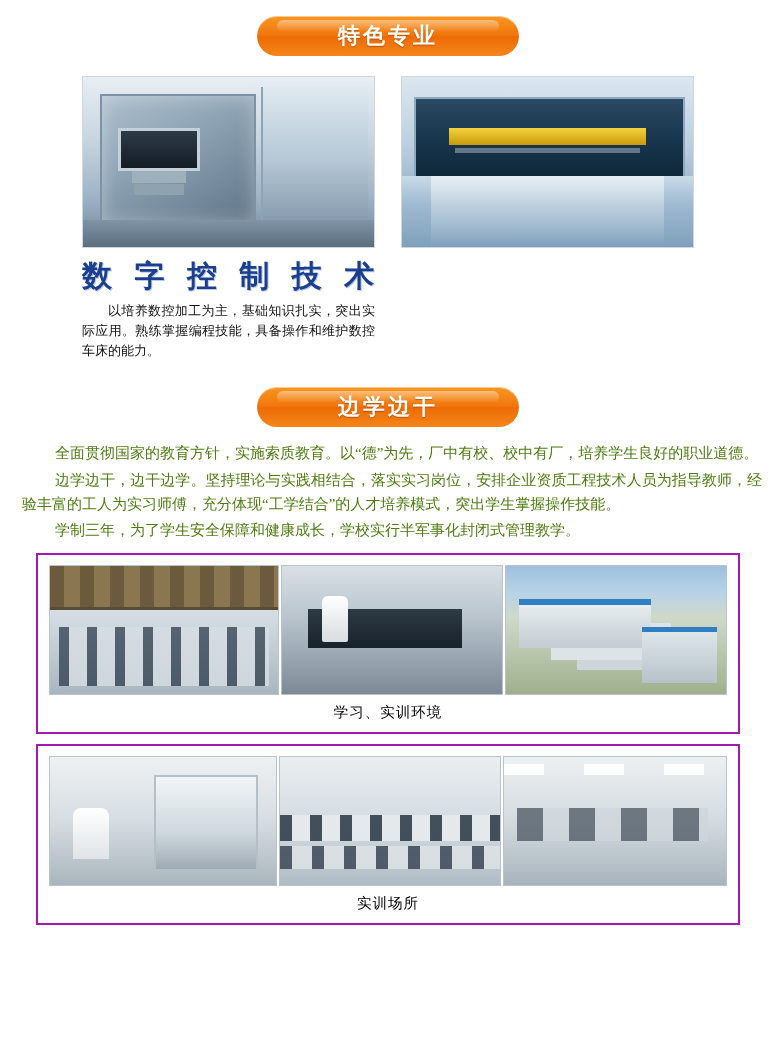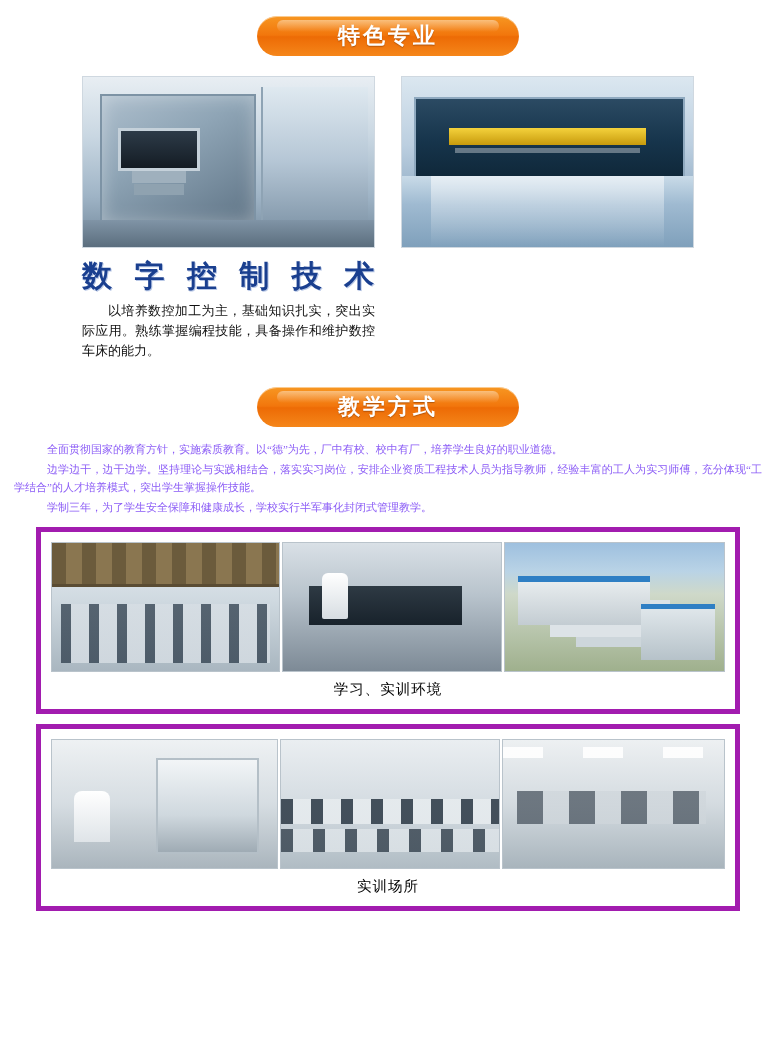--- a/index.html
+++ b/index.html
@@ -160,35 +160,35 @@
     text-align: justify;
     text-indent: 26px;
     color: #111;
   }
 
   
   .banner-wrap.second {
     margin-top: 26px;
   }
   .body-text {
-    margin: 14px 14px 0 14px;
-    font-size: 11px;
+    margin: 14px 14px 0 22px;
+    font-size: 15px;
     line-height: 1.62;
     text-align: justify;
-    color: #8b5cf6;
+    color: #4d7c0f;
   }
   .body-text p {
     margin: 0 0 2px 0;
     text-indent: 33px;
   }
 
   
   .strip {
     margin: 10px 36px 0 36px;
-    border: 5px solid #a21caf;
+    border: 2px solid #a21caf;
     padding: 10px 10px 4px 10px;
     box-sizing: border-box;
   }
   .strip-row {
     display: flex;
     gap: 2px;
     justify-content: center;
   }
   .cell {
     position: relative;
@@ -346,21 +346,21 @@
   <div class="major">
     <div class="major-photo photo-elec">
       <div class="elec-floor"></div>
     </div>
   </div>
 
 </div>
 
 <div class="banner-wrap second">
   <div class="banner">
-    <span class="banner-text">教学方式</span>
+    <span class="banner-text">边学边干</span>
   </div>
 </div>
 
 <div class="body-text">
   <p>全面贯彻国家的教育方针，实施索质教育。以“德”为先，厂中有校、校中有厂，培养学生良好的职业道德。</p>
   <p>边学边干，边干边学。坚持理论与实践相结合，落实实习岗位，安排企业资质工程技术人员为指导教师，经验丰富的工人为实习师傅，充分体现“工学结合”的人才培养模式，突出学生掌握操作技能。</p>
   <p>学制三年，为了学生安全保障和健康成长，学校实行半军事化封闭式管理教学。</p>
 </div>
 
 <div class="strip">

